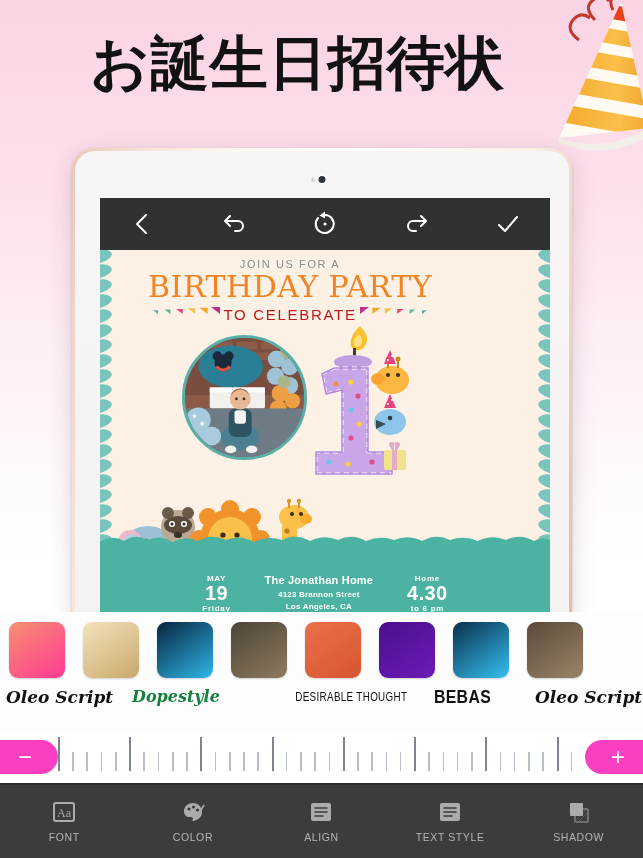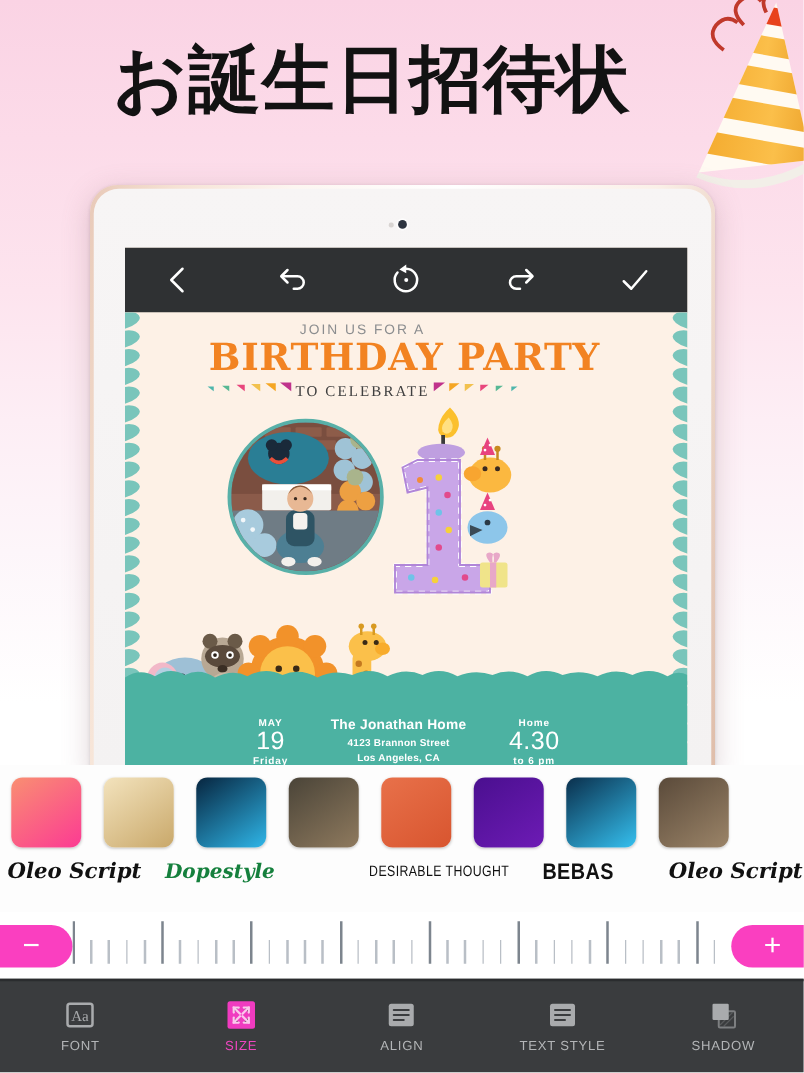--- a/index.html
+++ b/index.html
@@ -87,29 +87,29 @@
   .leaf-border.left .leaf { left:-14px; transform:rotate(-18deg); }
   .leaf-border.right .leaf { right:-14px; transform:rotate(18deg); }
 
   #card-head { position:absolute; left:0; top:8px; width:380px; text-align:center; }
   #join-us {
     font-family:"Liberation Sans",sans-serif;
     font-size:11px; letter-spacing:1.6px; color:#8b8d8f; font-weight:400;
   }
   #bday-title {
     font-family:"DejaVu Serif","Liberation Serif",serif;
-    font-size:30px; font-weight:700; letter-spacing:.5px;
-    color:#f28322; margin-top:1px; line-height:1.05;text-align:right;
+    font-size:30px; font-weight:400; letter-spacing:.5px;
+    color:#f28322; margin-top:1px; line-height:1.05;
   }
   #celebrate-row {
     display:flex; align-items:center; justify-content:center; gap:3px; margin-top:3px;
   }
   #to-celebrate {
-    font-family:Liberation Serif, serif;
-    font-size:12px; letter-spacing:1.7px; color:#404040;
+    font-family:Liberation Sans, sans-serif;
+    font-size:15px; letter-spacing:1.7px; color:#b91c1c;
   }
   .bunting { display:flex; align-items:center; gap:3px; }
   .flag { width:0; height:0; border-top:7px solid; border-bottom:7px solid transparent; }
   .flag.l { border-left:9px solid transparent; border-right:0; }
   .flag.r { border-right:9px solid transparent; border-left:0; }
 
   
   #photo-circle {
     position:absolute; left:82px; top:85px; width:125px; height:125px;
     border-radius:50%; border:3px solid #58b0a8; overflow:hidden;
@@ -130,21 +130,21 @@
   #grass-top {
     position:absolute; left:0; top:-11px; width:100%; height:14px;
   }
   #footer-info {
     position:absolute; left:0; right:0; bottom:8px;
     display:flex; align-items:flex-start; justify-content:center; gap:34px;
     padding:0 30px;
   }
   .fi-col { text-align:center; color:#ffffff; }
   .fi-sm { font-size:8px; font-weight:700; letter-spacing:.7px; }
-  .fi-big { font-size:20px; font-weight:400; line-height:1.05; letter-spacing:.4px; }
+  .fi-big { font-size:20px; font-weight:700; line-height:1.05; letter-spacing:.4px; }
   .fi-mid { font-size:11px; font-weight:700; letter-spacing:.2px; }
   .fi-addr { font-size:8px; font-weight:700; line-height:1.45; letter-spacing:.2px; }
 
   
   #font-strip {
     position:absolute; left:0; top:612px; width:643px; height:118px;
     background:#fdfdfd;
     display:flex; align-items:flex-start;
     overflow:hidden;
   }
@@ -670,37 +670,31 @@
 <div id="bottom-bar">
     <div class="bb-item">
       <span style="display: block; width: 24px; height: 24px;">
         <svg class="bb-icon" viewBox="0 0 24 24">
           <rect x="2" y="3" width="20" height="18" rx="2" fill="none" stroke="#a9abad" stroke-width="2"></rect>
           <text x="12" y="17" font-family="Liberation Serif, serif" font-size="12" fill="#a9abad" text-anchor="middle">Aa</text>
         </svg>
       </span>
       <span class="bb-label">FONT</span>
     </div>
-    <div class="bb-item active">
+    <div class="bb-item">
       <span style="display: block; width: 24px; height: 24px;">
         <svg class="bb-icon" viewBox="0 0 24 24">
-          <rect x="1" y="1" width="22" height="22" rx="2" fill="#f03bc0"></rect>
-          <g stroke="#fbc8ec" stroke-width="1.8" stroke-linecap="round">
-            <path d="M6 10 L6 6 L10 6"></path>
-            <path d="M6 6 L11 11"></path>
-            <path d="M18 14 L18 18 L14 18"></path>
-            <path d="M18 18 L13 13"></path>
-            <path d="M14 6 L18 6 L18 10"></path>
-            <path d="M18 6 L13 11"></path>
-            <path d="M10 18 L6 18 L6 14"></path>
-            <path d="M6 18 L11 13"></path>
-          </g>
+          <path d="M12 3 C6.5 3 3 6.8 3 11.5 C3 15 5.6 17 8 17 h2 a2 2 0 0 1 0 4 C16.6 21 21 17.2 21 12.2 C21 7.2 17.3 3 12 3 Z" fill="#a9abad"></path>
+          <circle cx="8" cy="9" r="1.6" fill="#3a3c3e"></circle>
+          <circle cx="12.5" cy="7" r="1.6" fill="#3a3c3e"></circle>
+          <circle cx="16.5" cy="10" r="1.6" fill="#3a3c3e"></circle>
+          <path d="M16 17 L23 5" stroke="#a9abad" stroke-width="1.6"></path>
         </svg>
       </span>
-      <span class="bb-label">SIZE</span>
+      <span class="bb-label">COLOR</span>
     </div>
     <div class="bb-item">
       <span style="display: block; width: 24px; height: 24px;">
         <svg class="bb-icon" viewBox="0 0 24 24">
           <rect x="2" y="3" width="20" height="18" rx="2" fill="#a9abad"></rect>
           <g stroke="#3a3c3e" stroke-width="1.6" stroke-linecap="round">
             <path d="M6 8 h12"></path>
             <path d="M6 12 h12"></path>
             <path d="M6 16 h8"></path>
           </g>

